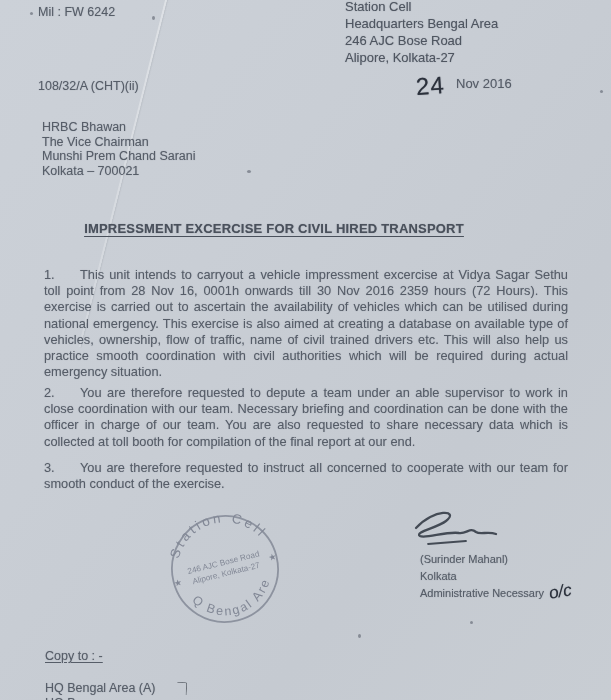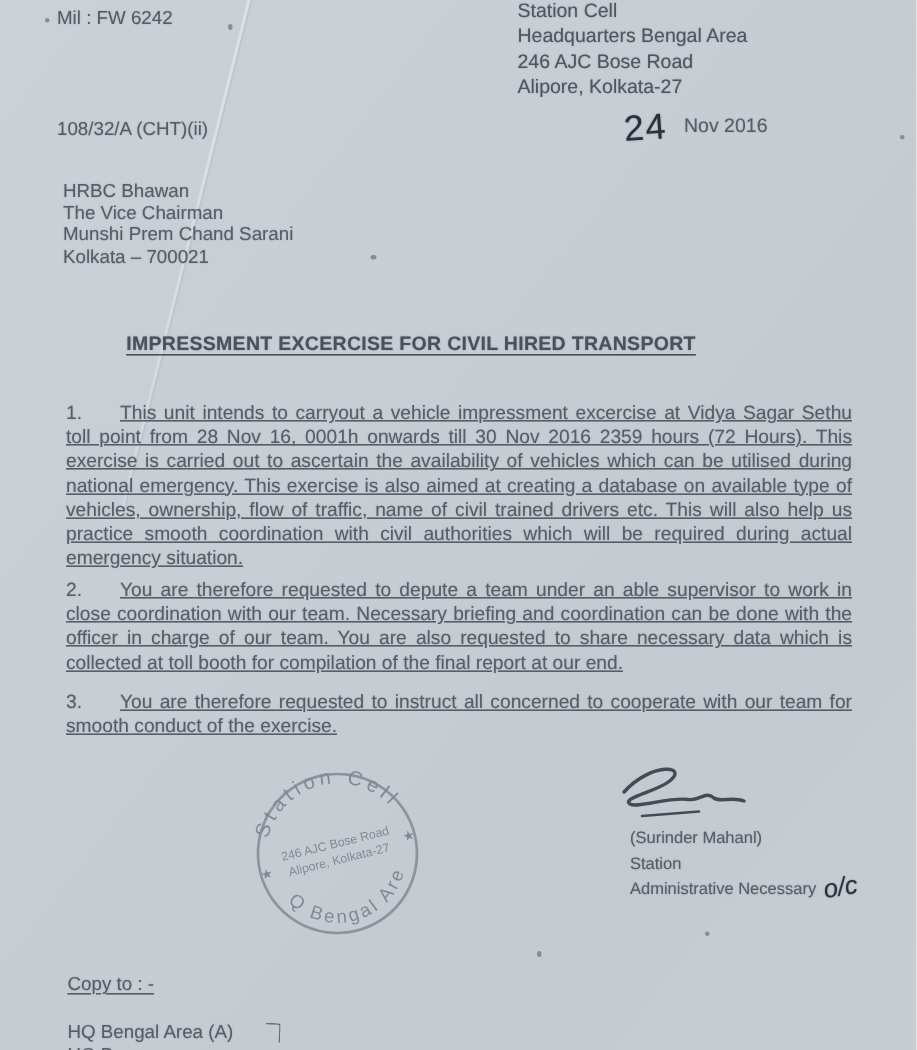--- a/index.html
+++ b/index.html
@@ -29,21 +29,21 @@
 
   .recipient{position:absolute;left:42px;top:120px;font-size:12.5px;line-height:14.6px;}
   .recipient div{text-shadow:0 0 1px rgba(86,93,104,.45);}
 
   .subject{position:absolute;left:0;top:221px;width:548px;text-align:center;
     font-size:13px;font-weight:bold;color:#4a515c;letter-spacing:.2px;}
   .subject span{text-decoration:underline;text-underline-offset:3px;
     text-shadow:0 0 1px rgba(74,81,92,.55);}
 
   .para{position:absolute;left:44px;width:524px;font-size:12.8px;line-height:16.2px;
-    text-align:justify;text-shadow:0 0 1px rgba(86,93,104,.4);text-decoration:underline;}
+    text-align:justify;text-shadow:0 0 1px rgba(86,93,104,.4);}
   .para .pnum{display:inline-block;width:36px;}
   .para-1{top:267px;}
   .para-2{top:385px;}
   .para-3{top:460px;}
 
   .stamp{position:absolute;left:158px;top:502px;transform:rotate(-14deg);opacity:.85;}
 
   .sig-svg{position:absolute;left:404px;top:506px;}
   .signblock{position:absolute;left:420px;top:551px;font-size:11px;line-height:16.8px;}
   .signblock div{text-shadow:0 0 1px rgba(86,93,104,.5);}
@@ -130,21 +130,21 @@
 
   <svg class="sig-svg" width="110" height="46" viewBox="0 0 110 46">
     <g fill="none" stroke="#333a45" stroke-width="2.3" stroke-linecap="round" opacity="0.88">
       <path d="M 12,22 C 30,2 56,4 42,15 C 33,22 10,26 16,30 C 21,33 43,25 55,27 C 63,28 66,21 72,26 C 76,29 84,25 92,28"></path>
       <path d="M 24,38 L 62,35" stroke-width="1.8"></path>
     </g>
   </svg>
 
   <div class="signblock">
     <div>(Surinder Mahanl)</div>
-    <div>Station</div>
+    <div>Kolkata</div>
     <div>Administrative Necessary</div>
   </div>
 
   <div class="txt oc">o/c</div>
 
   <div class="txt copylabel">Copy to : -</div>
   <div class="txt copyitem">HQ Bengal Area (A)</div>
   <div class="bracket"></div>
   <div class="txt cutoff">HQ B</div>
 

